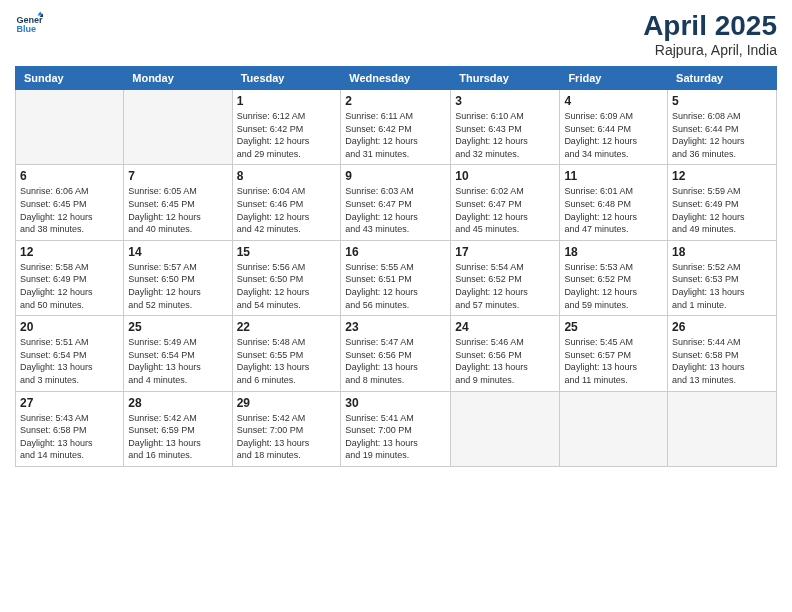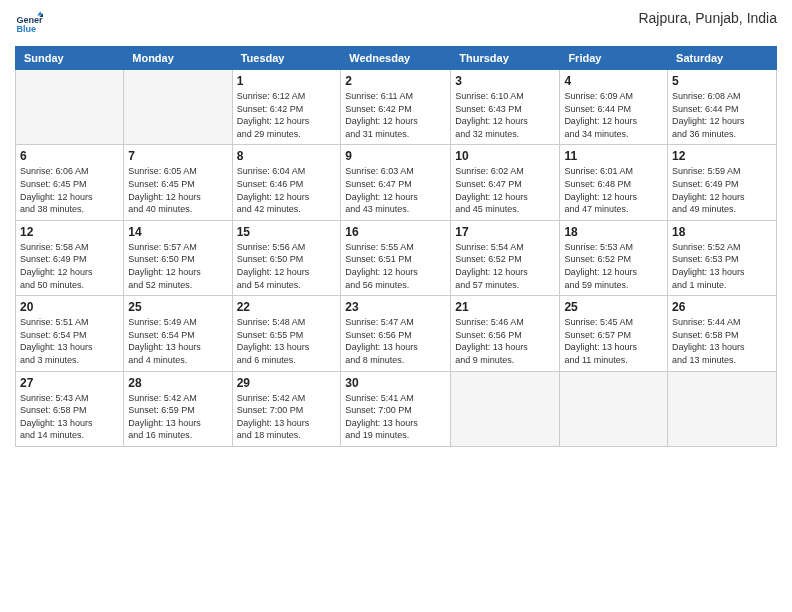--- a/index.html
+++ b/index.html
@@ -87,21 +87,22 @@
   <div class="header">
     <div class="logo">
       <svg class="logo-icon" viewBox="0 0 40 40" xmlns="http://www.w3.org/2000/svg">
         <text x="2" y="18" font-size="13" font-weight="bold" fill="#1a3a5c" font-family="Arial">General</text>
         <text x="2" y="32" font-size="13" font-weight="bold" fill="#2a7dc9" font-family="Arial">Blue</text>
         <polygon points="32,8 40,8 36,2" fill="#2a7dc9"></polygon>
         <polygon points="35,10 40,10 40,5" fill="#1a3a5c"></polygon>
       </svg>
     </div>
     <div class="title-block">
-      <div class="location">Rajpura, Punjab, India</div>
+      <div class="month-title">April 2025</div>
+      <div class="location">Rajpura, April, India</div>
     </div>
   </div>
 
   <table class="calendar">
     <thead>
       <tr>
         <th>Sunday</th>
         <th>Monday</th>
         <th>Tuesday</th>
         <th>Wednesday</th>
@@ -206,21 +207,21 @@
           </td>
           <td>
             <span class="day-num">22</span>
             <div class="day-info">Sunrise: 5:48 AM<br>Sunset: 6:55 PM<br>Daylight: 13 hours<br>and 6 minutes.</div>
           </td>
           <td>
             <span class="day-num">23</span>
             <div class="day-info">Sunrise: 5:47 AM<br>Sunset: 6:56 PM<br>Daylight: 13 hours<br>and 8 minutes.</div>
           </td>
           <td>
-            <span class="day-num">21</span>
+            <span class="day-num">24</span>
             <div class="day-info">Sunrise: 5:46 AM<br>Sunset: 6:56 PM<br>Daylight: 13 hours<br>and 9 minutes.</div>
           </td>
           <td>
             <span class="day-num">25</span>
             <div class="day-info">Sunrise: 5:45 AM<br>Sunset: 6:57 PM<br>Daylight: 13 hours<br>and 11 minutes.</div>
           </td>
           <td>
             <span class="day-num">26</span>
             <div class="day-info">Sunrise: 5:44 AM<br>Sunset: 6:58 PM<br>Daylight: 13 hours<br>and 13 minutes.</div>
           </td>

